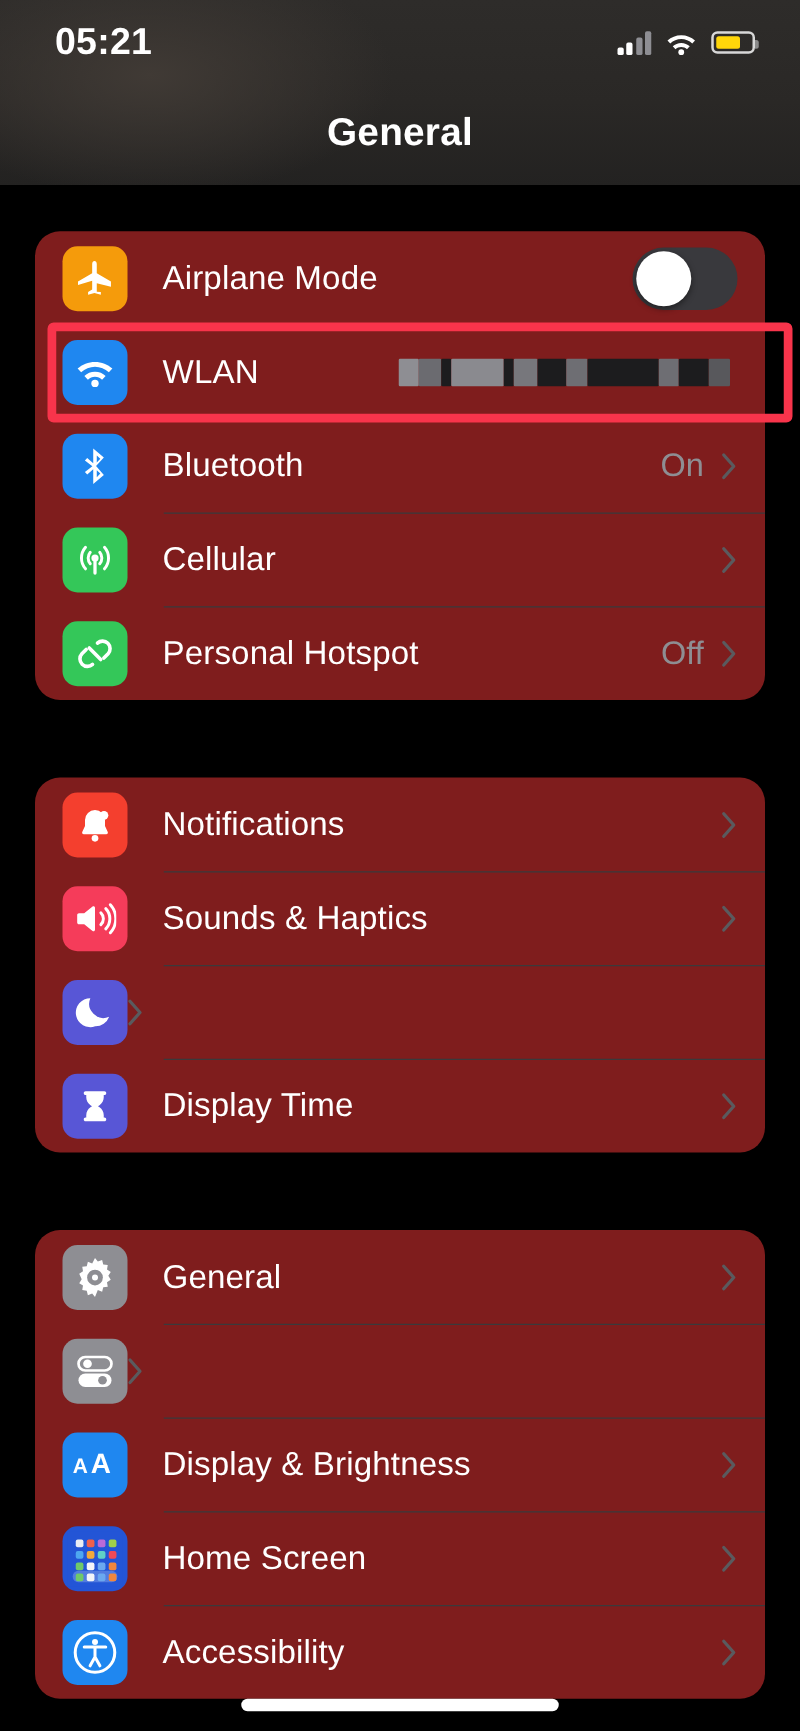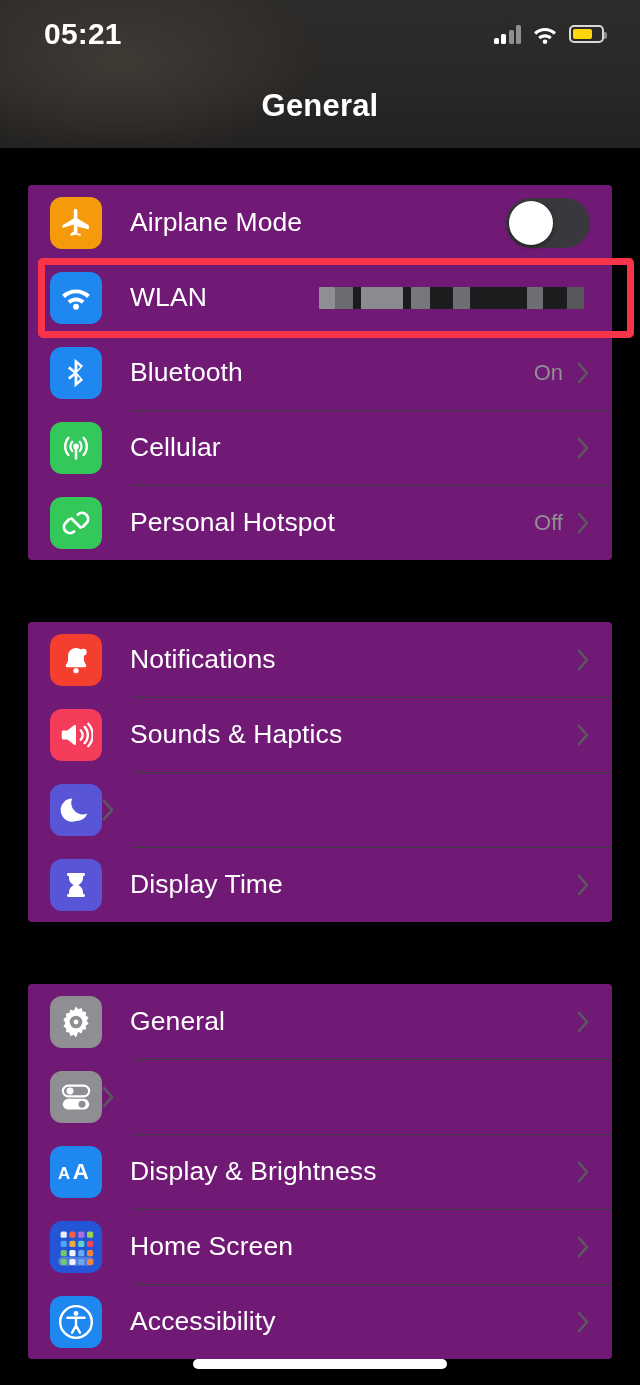--- a/index.html
+++ b/index.html
@@ -103,22 +103,22 @@
   
   .content {
     position: relative;
     width: 640px;
     background: #000;
     padding-top: 37px;
   }
 
   .group {
     margin: 0 28px 62px 28px;
-    background: #701a75;
-    border-radius: 4px;
+    background: #7f1d1d;
+    border-radius: 20px;
     overflow: hidden;
   }
 
   .row {
     position: relative;
     display: flex;
     align-items: center;
     height: 75px;
     padding: 0 22px 0 22px;
   }
@@ -145,21 +145,21 @@
     flex: 1 1 auto;
     margin-left: 28px;
     color: #ffffff;
     font-size: 26.5px;
     letter-spacing: 0.1px;
     white-space: nowrap;
   }
 
   .row-value {
     color: #8e8e93;
-    font-size: 22px;
+    font-size: 26px;
     margin-right: 14px;
     white-space: nowrap;
   }
 
   .chev {
     flex: 0 0 auto;
     width: 13px; height: 22px;
     color: #5a5a5e;
   }
 

